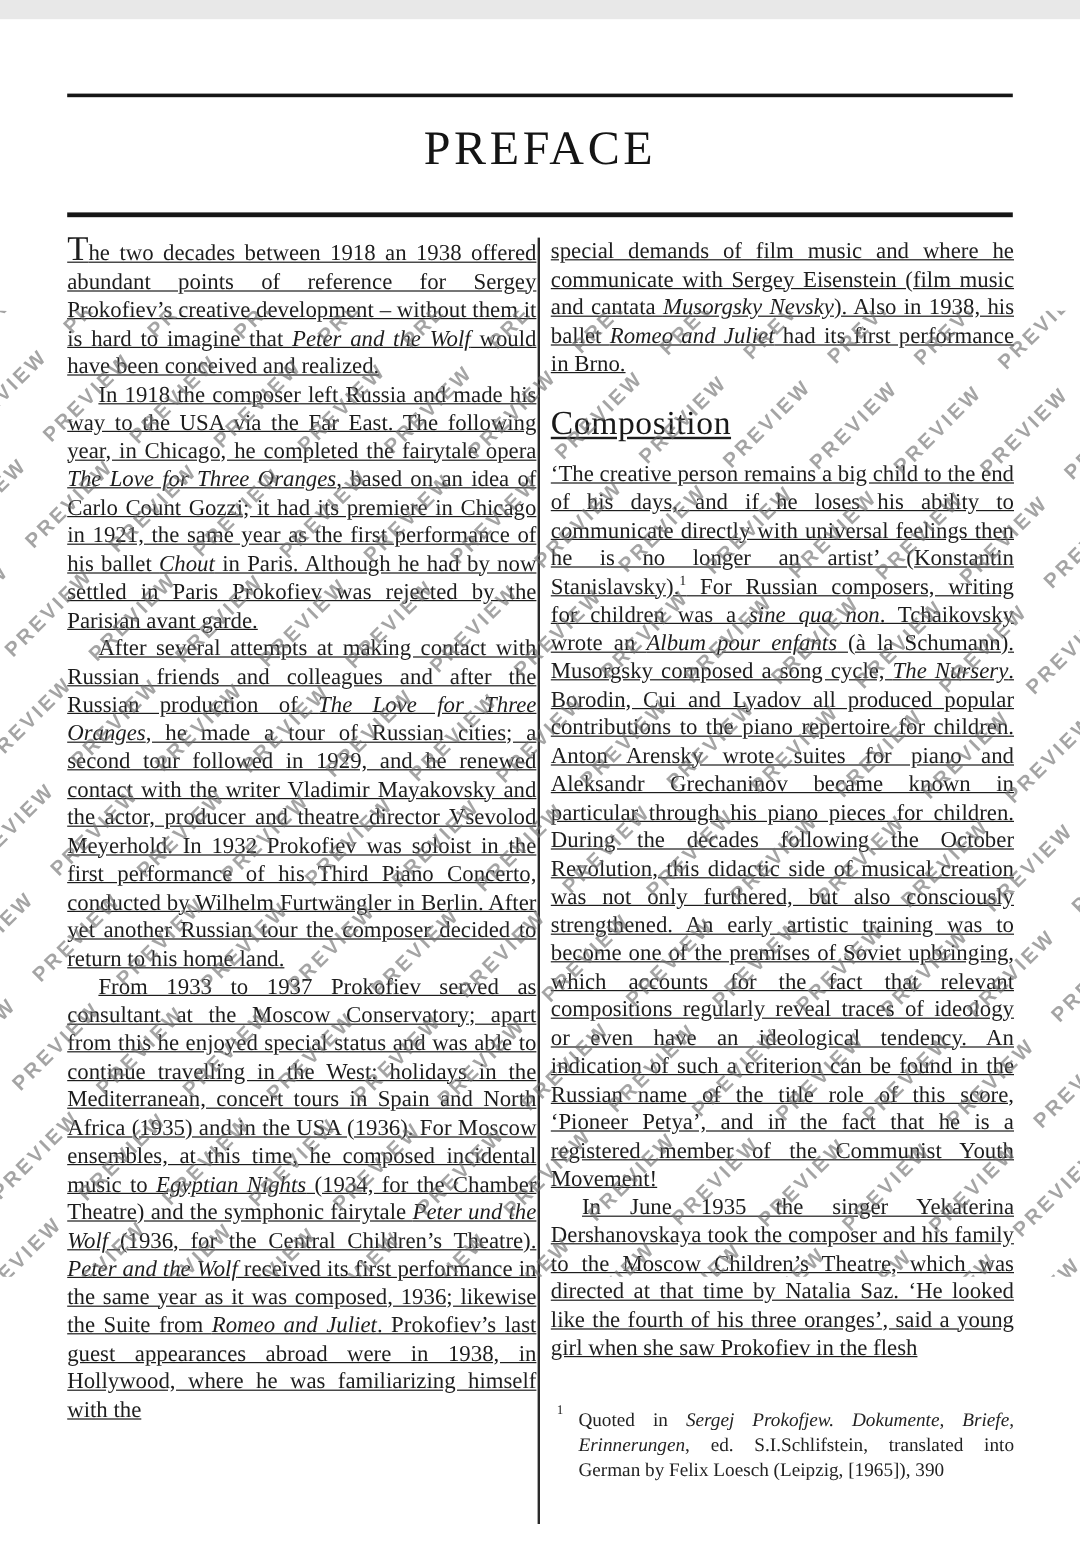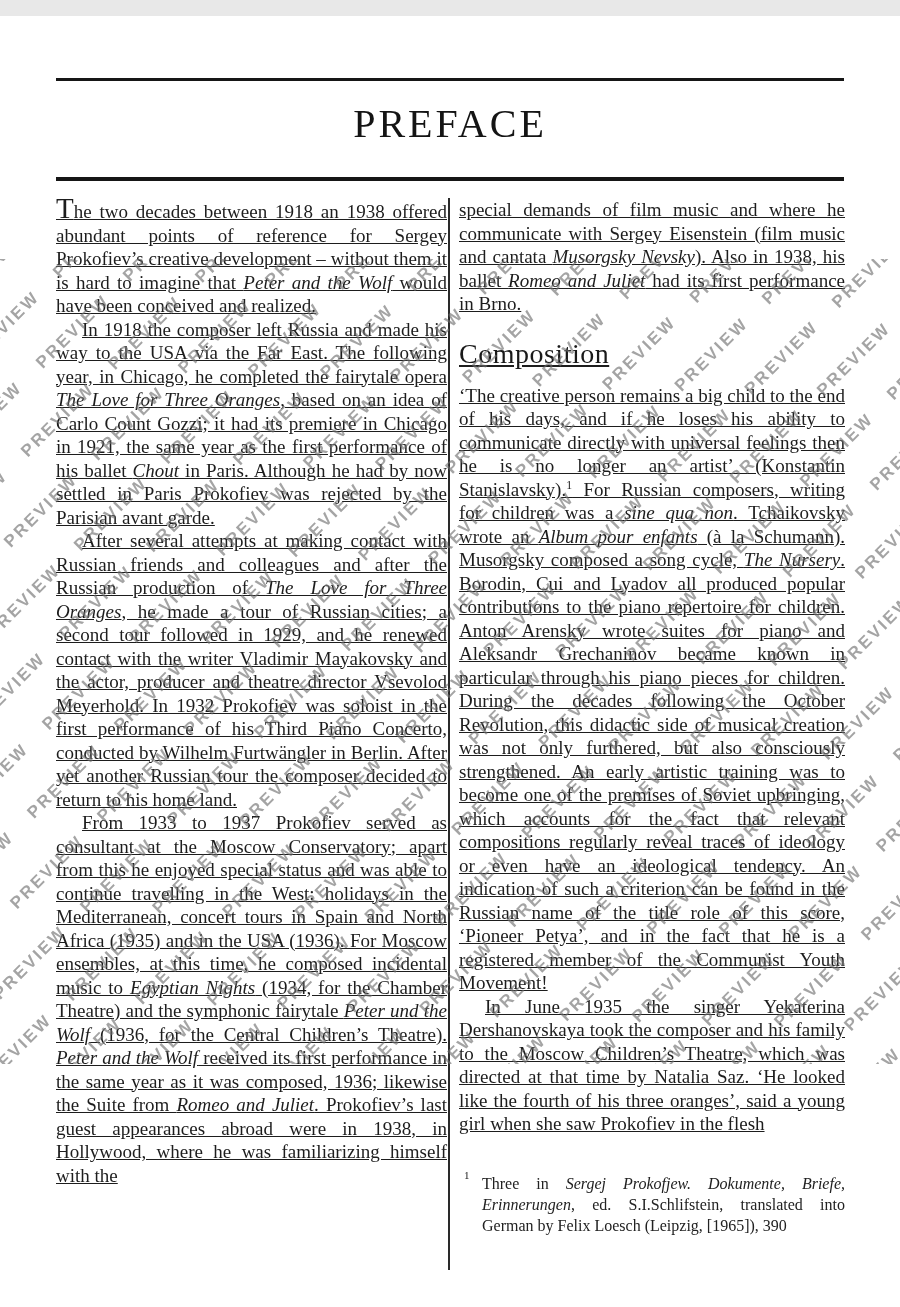--- a/index.html
+++ b/index.html
@@ -93,21 +93,21 @@
   <div class="divider"></div>
 
   <div class="col col-right">
     <p class="para no-indent"><span>special demands of film music and where he communicate with Sergey Eisenstein (film music and cantata </span><em>Musorgsky Nevsky</em><span>). Also in 1938, his ballet </span><em>Romeo and Juliet</em><span> had its first performance in Brno.</span></p>
     <h2 class="section-heading">Composition</h2>
     <p class="para no-indent"><span>‘The creative person remains a big child to the end of his days, and if he loses his ability to communicate directly with universal feelings then he is no longer an artist’ (Konstantin Stanislavsky).</span><sup>1</sup><span> For Russian composers, writing for children was a </span><em>sine qua non</em><span>. Tchaikovsky wrote an </span><em>Album pour enfants</em><span> (à la Schumann). Musorgsky composed a song cycle, </span><em>The Nursery</em><span>. Borodin, Cui and Lyadov all produced popular contributions to the piano repertoire for children. Anton Arensky wrote suites for piano and Aleksandr Grechaninov became known in particular through his piano pieces for children. During the decades following the October Revolution, this didactic side of musical creation was not only furthered, but also consciously strengthened. An early artistic training was to become one of the premises of Soviet upbringing, which accounts for the fact that relevant compositions regularly reveal traces of ideology or even have an ideological tendency. An indication of such a criterion can be found in the Russian name of the title role of this score, ‘Pioneer Petya’, and in the fact that he is a registered member of the Communist Youth Movement!</span></p>
     <p class="para"><span>In June 1935 the singer Yekaterina Dershanovskaya took the composer and his family to the Moscow Children’s Theatre, which was directed at that time by Natalia Saz. ‘He looked like the fourth of his three oranges’, said a young girl when she saw Prokofiev in the flesh</span></p>
 
     <div class="footnote">
       <span class="fn-marker">1</span>
-      <span class="fn-text"><span>Three in </span><em>Sergej Prokofjew. Dokumente, Briefe, Erinnerungen</em><span>, ed. S.I.Schlifstein, translated into German by Felix Loesch (Leipzig, [1965]), 390</span></span>
+      <span class="fn-text"><span>Quoted in </span><em>Sergej Prokofjew. Dokumente, Briefe, Erinnerungen</em><span>, ed. S.I.Schlifstein, translated into German by Felix Loesch (Leipzig, [1965]), 390</span></span>
     </div>
   </div>
 
   <div class="watermark-band">
     <div class="wm-rotor" id="wm-rotor">
         <div class="wm-row" style="color: rgb(110, 110, 110); padding-left: 0px;">PREVIEW PREVIEW PREVIEW PREVIEW PREVIEW PREVIEW PREVIEW PREVIEW PREVIEW PREVIEW PREVIEW PREVIEW PREVIEW PREVIEW PREVIEW PREVIEW PREVIEW PREVIEW PREVIEW PREVIEW PREVIEW PREVIEW PREVIEW PREVIEW PREVIEW PREVIEW </div>
         <div class="wm-row" style="color: rgb(110, 110, 110); padding-left: 47px;">PREVIEW PREVIEW PREVIEW PREVIEW PREVIEW PREVIEW PREVIEW PREVIEW PREVIEW PREVIEW PREVIEW PREVIEW PREVIEW PREVIEW PREVIEW PREVIEW PREVIEW PREVIEW PREVIEW PREVIEW PREVIEW PREVIEW PREVIEW PREVIEW PREVIEW PREVIEW </div>
         <div class="wm-row" style="color: rgb(110, 110, 110); padding-left: 94px;">PREVIEW PREVIEW PREVIEW PREVIEW PREVIEW PREVIEW PREVIEW PREVIEW PREVIEW PREVIEW PREVIEW PREVIEW PREVIEW PREVIEW PREVIEW PREVIEW PREVIEW PREVIEW PREVIEW PREVIEW PREVIEW PREVIEW PREVIEW PREVIEW PREVIEW PREVIEW </div>
         <div class="wm-row" style="color: rgb(110, 110, 110); padding-left: 21px;">PREVIEW PREVIEW PREVIEW PREVIEW PREVIEW PREVIEW PREVIEW PREVIEW PREVIEW PREVIEW PREVIEW PREVIEW PREVIEW PREVIEW PREVIEW PREVIEW PREVIEW PREVIEW PREVIEW PREVIEW PREVIEW PREVIEW PREVIEW PREVIEW PREVIEW PREVIEW </div>
         <div class="wm-row" style="color: rgb(110, 110, 110); padding-left: 68px;">PREVIEW PREVIEW PREVIEW PREVIEW PREVIEW PREVIEW PREVIEW PREVIEW PREVIEW PREVIEW PREVIEW PREVIEW PREVIEW PREVIEW PREVIEW PREVIEW PREVIEW PREVIEW PREVIEW PREVIEW PREVIEW PREVIEW PREVIEW PREVIEW PREVIEW PREVIEW </div>

